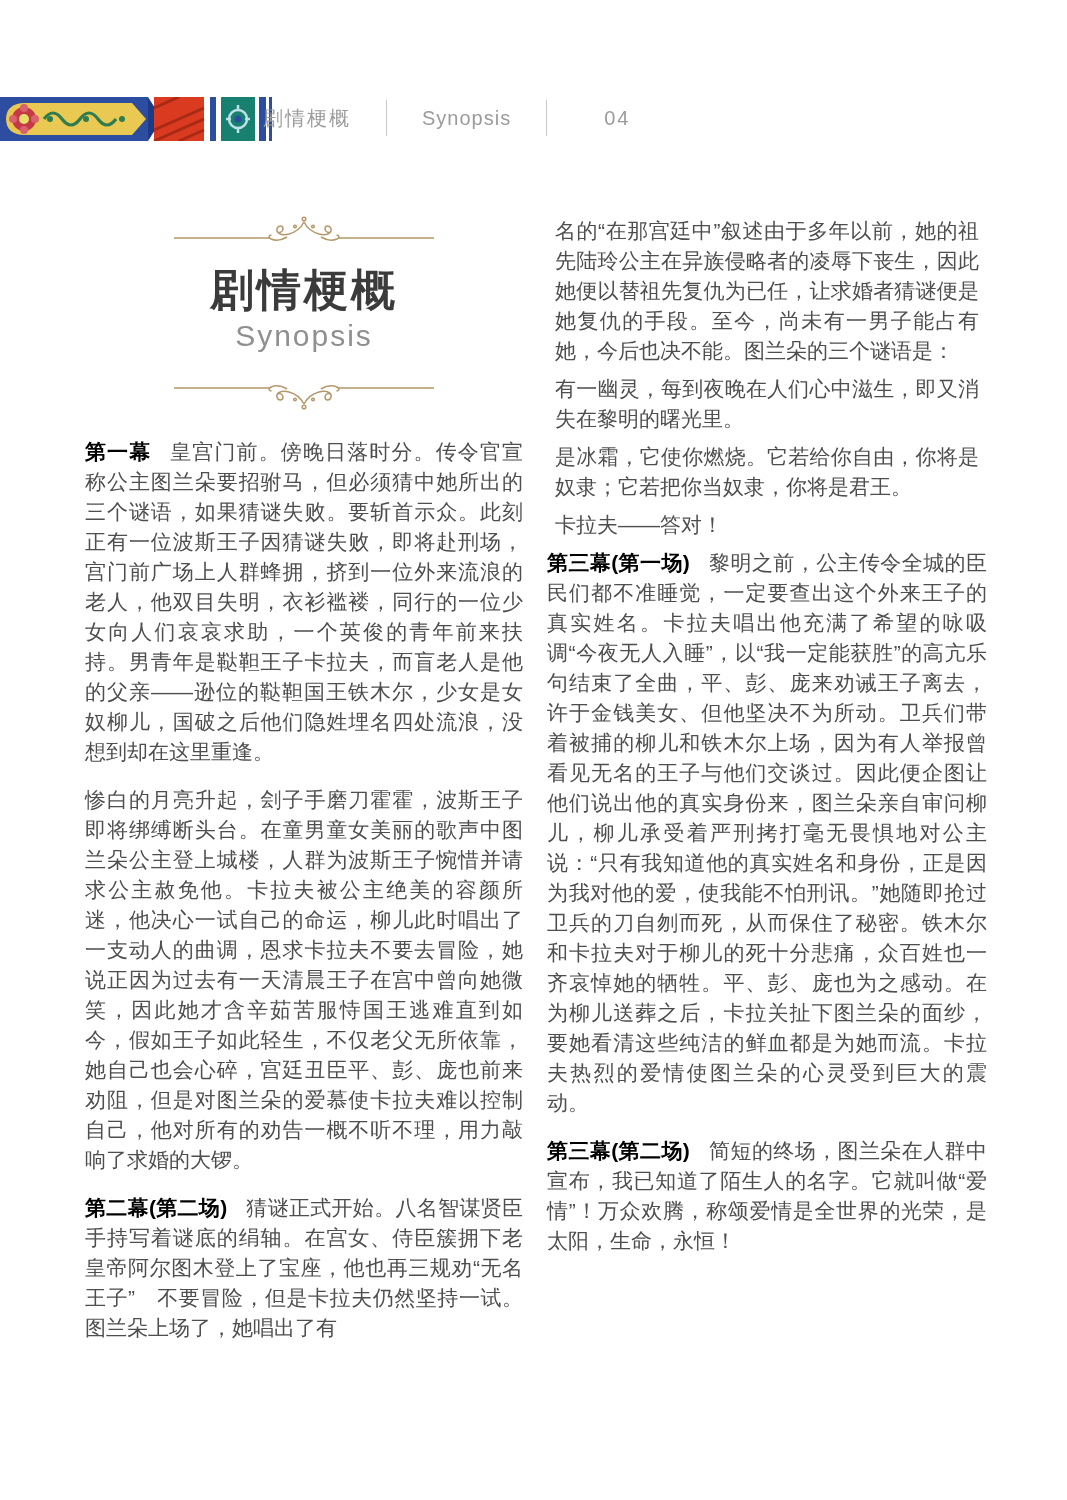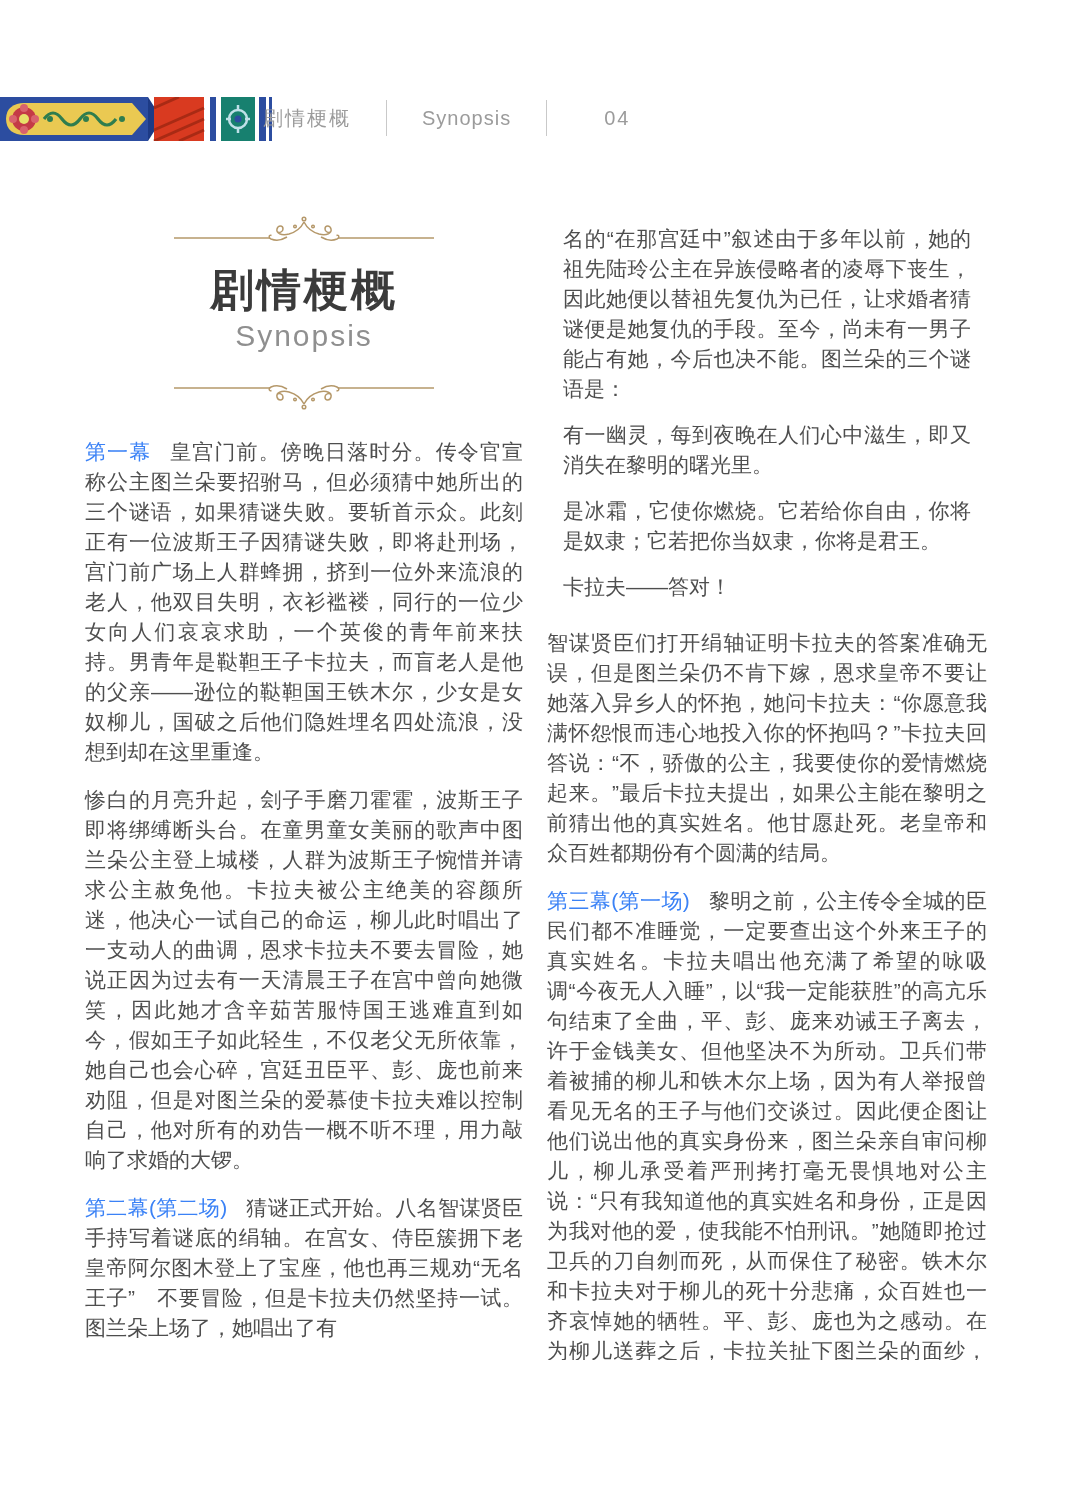--- a/index.html
+++ b/index.html
@@ -25,23 +25,23 @@
     margin:18px 0 0 0;font-size:44px;line-height:52px;font-weight:bold;color:#3b3b3b;letter-spacing:3px;
   }
   .title-en{
     font-size:30px;line-height:40px;color:#8f8f8f;letter-spacing:2px;font-weight:400;
   }
   
   .col{position:absolute;font-size:21px;line-height:30px;text-align:justify;color:#4e4e4e;}
   .col-left{left:85px;top:437px;width:438px;}
   .col-right{left:547px;top:208px;width:440px;}
   .col p{margin:0 0 18px 0;}
-  .col p.line{margin:16px;}
+  .col p.line{margin:8px;}
   .col p.gap-top{margin-top:26px;}
-  .act{font-weight:normal;color:#3b82f6;margin-right:0.9em;}
+  .act{font-weight:bold;color:#000000;margin-right:0.9em;}
   .act:empty{display:none;margin:0;}
 </style>
 </head>
 <body>
 
 <div class="page">
 
   <div class="deco-band">
     <svg width="272" height="44" viewBox="0 0 272 44" xmlns="http://www.w3.org/2000/svg">
       <rect x="0" y="0" width="148" height="44" fill="#2c4da0"></rect>
@@ -112,18 +112,17 @@
     <p><span class="act">第一幕</span><span>皇宫门前。傍晚日落时分。传令官宣称公主图兰朵要招驸马，但必须猜中她所出的三个谜语，如果猜谜失败。要斩首示众。此刻正有一位波斯王子因猜谜失败，即将赴刑场，宫门前广场上人群蜂拥，挤到一位外来流浪的老人，他双目失明，衣衫褴褛，同行的一位少女向人们哀哀求助，一个英俊的青年前来扶持。男青年是鞑靼王子卡拉夫，而盲老人是他的父亲——逊位的鞑靼国王铁木尔，少女是女奴柳儿，国破之后他们隐姓埋名四处流浪，没想到却在这里重逢。</span></p>
     <p><span>惨白的月亮升起，刽子手磨刀霍霍，波斯王子即将绑缚断头台。在童男童女美丽的歌声中图兰朵公主登上城楼，人群为波斯王子惋惜并请求公主赦免他。卡拉夫被公主绝美的容颜所迷，他决心一试自己的命运，柳儿此时唱出了一支动人的曲调，恩求卡拉夫不要去冒险，她说正因为过去有一天清晨王子在宫中曾向她微笑，因此她才含辛茹苦服恃国王逃难直到如今，假如王子如此轻生，不仅老父无所依靠，她自己也会心碎，宫廷丑臣平、彭、庞也前来劝阻，但是对图兰朵的爱慕使卡拉夫难以控制自己，他对所有的劝告一概不听不理，用力敲响了求婚的大锣。</span></p>
     <p><span class="act">第二幕(第二场)</span><span>猜谜正式开始。八名智谋贤臣手持写着谜底的绢轴。在宫女、侍臣簇拥下老皇帝阿尔图木登上了宝座，他也再三规劝“无名王子”　不要冒险，但是卡拉夫仍然坚持一试。图兰朵上场了，她唱出了有</span></p>
   </div>
 
   <div class="col col-right">
     <p class="line"><span>名的“在那宫廷中”叙述由于多年以前，她的祖先陆玲公主在异族侵略者的凌辱下丧生，因此她便以替祖先复仇为已任，让求婚者猜谜便是她复仇的手段。至今，尚未有一男子能占有她，今后也决不能。图兰朵的三个谜语是：</span></p>
     <p class="line"><span>有一幽灵，每到夜晚在人们心中滋生，即又消失在黎明的曙光里。</span></p>
     <p class="line"><span>是冰霜，它使你燃烧。它若给你自由，你将是奴隶；它若把你当奴隶，你将是君王。</span></p>
     <p class="line"><span>卡拉夫——答对！</span></p>
-    <p class="gap-top"><span>智谋贤臣们打开绢轴证明卡拉夫的答案准确无误，但是图兰朵仍不肯下嫁，恩求皇帝不要让她落入异乡人的怀抱，她问卡拉夫：“你愿意我满怀怨恨而违心地投入你的怀抱吗？”卡拉夫回答说：“不，骄傲的公主，我要使你的爱情燃烧起来。”最后卡拉夫提出，如果公主能在黎明之前猜出他的真实姓名。他甘愿赴死。老皇帝和众百姓都期份有个圆满的结局。</span></p>
     <p><span class="act">第三幕(第一场)</span><span>黎明之前，公主传令全城的臣民们都不准睡觉，一定要查出这个外来王子的真实姓名。卡拉夫唱出他充满了希望的咏吸调“今夜无人入睡”，以“我一定能获胜”的高亢乐句结束了全曲，平、彭、庞来劝诫王子离去，许于金钱美女、但他坚决不为所动。卫兵们带着被捕的柳儿和铁木尔上场，因为有人举报曾看见无名的王子与他们交谈过。因此便企图让他们说出他的真实身份来，图兰朵亲自审问柳儿，柳儿承受着严刑拷打毫无畏惧地对公主说：“只有我知道他的真实姓名和身份，正是因为我对他的爱，使我能不怕刑讯。”她随即抢过卫兵的刀自刎而死，从而保住了秘密。铁木尔和卡拉夫对于柳儿的死十分悲痛，众百姓也一齐哀悼她的牺牲。平、彭、庞也为之感动。在为柳儿送葬之后，卡拉关扯下图兰朵的面纱，要她看清这些纯洁的鲜血都是为她而流。卡拉夫热烈的爱情使图兰朵的心灵受到巨大的震动。</span></p>
     <p><span class="act">第三幕(第二场)</span><span>简短的终场，图兰朵在人群中宣布，我已知道了陌生人的名字。它就叫做“爱情”！万众欢腾，称颂爱情是全世界的光荣，是太阳，生命，永恒！</span></p>
   </div>
 
 </div>
 
 </body></html>

